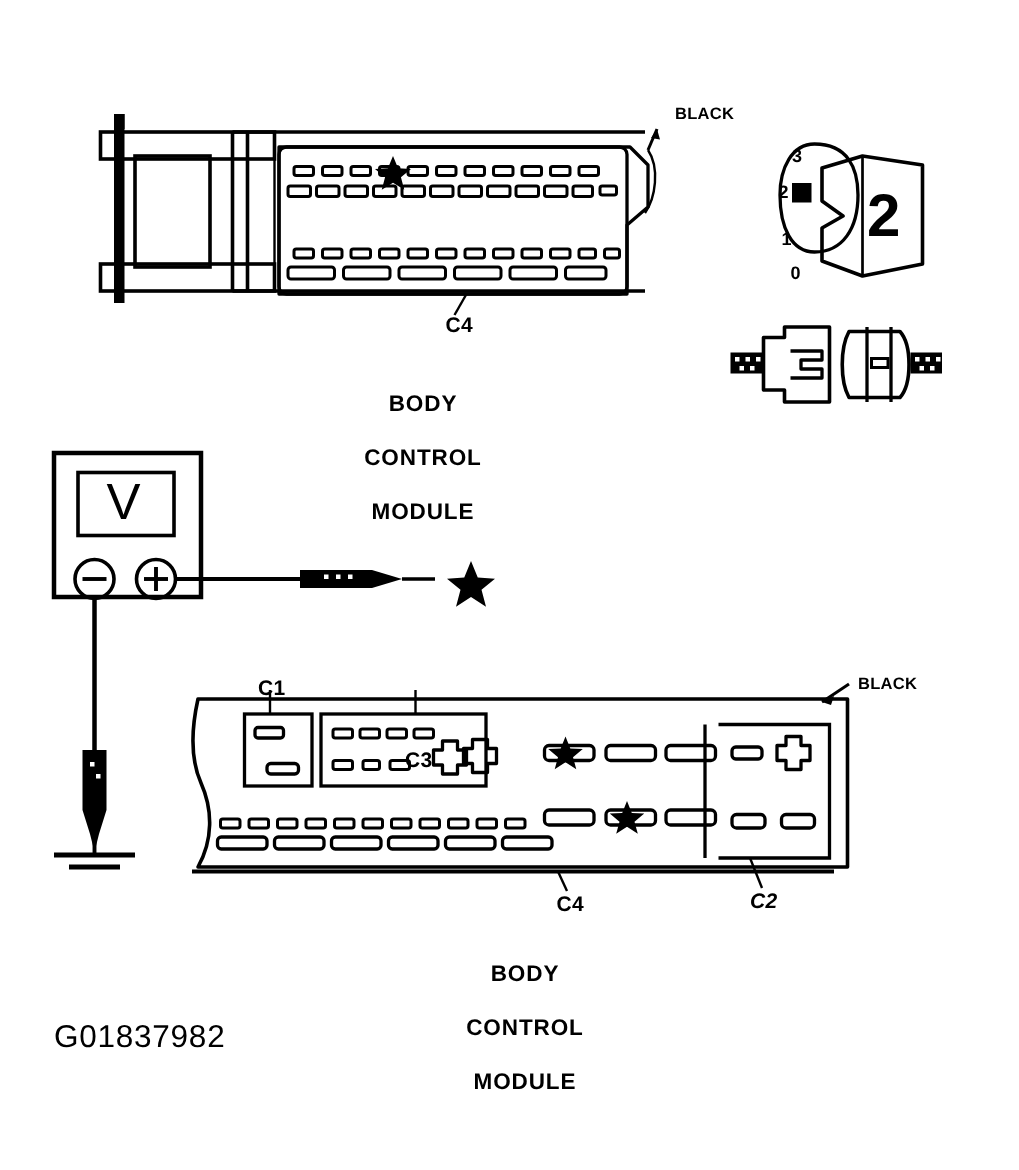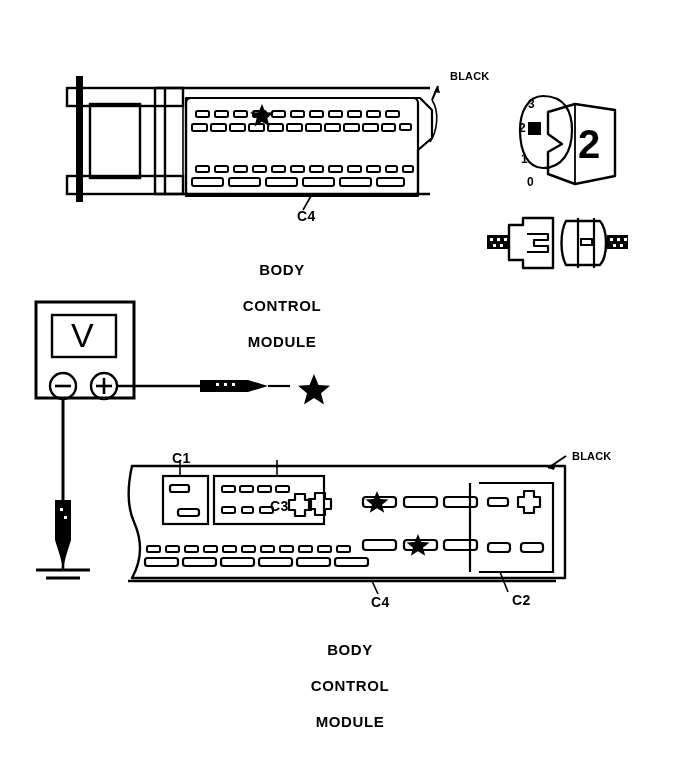--- a/index.html
+++ b/index.html
@@ -316,24 +316,25 @@
   <div class="lbl lbl-dial" style="left:519px; top:121px;">2</div>
   <div class="lbl lbl-dial" style="left:521px; top:152px;">1</div>
   <div class="lbl lbl-dial" style="left:527px; top:175px;">0</div>
   <div class="lbl lbl-big2" style="left:578px; top:124px;">2</div>
 
   <div class="lbl lbl-v" style="left:71px; top:316px;">V</div>
 
   <div class="lbl lbl-conn" style="left:172px; top:450px;text-align:center;">C1</div>
   <div class="lbl lbl-conn" style="left:270px; top:450px;margin-top:48px;">C3</div>
   <div class="lbl lbl-conn" style="left:371px; top:594px;">C4</div>
-  <div class="lbl lbl-conn" style="left:512px; top:592px;">C2</div>
+  <div class="lbl lbl-conn" style="left:500px; top:592px;font-style:italic;">C2</div>
 
   <div class="lbl lbl-black" style="left:572px; top:450px;">BLACK</div>
 
   <div class="lbl lbl-mod" style="left:300px; top:620px; width:100px;">
     <div>BODY</div>
     <div>CONTROL</div>
     <div>MODULE</div>
   </div>
 
+  <div class="lbl lbl-figid" style="left:36px; top:680px;">G01837982</div>
 
 </div>
 
 </body></html>

